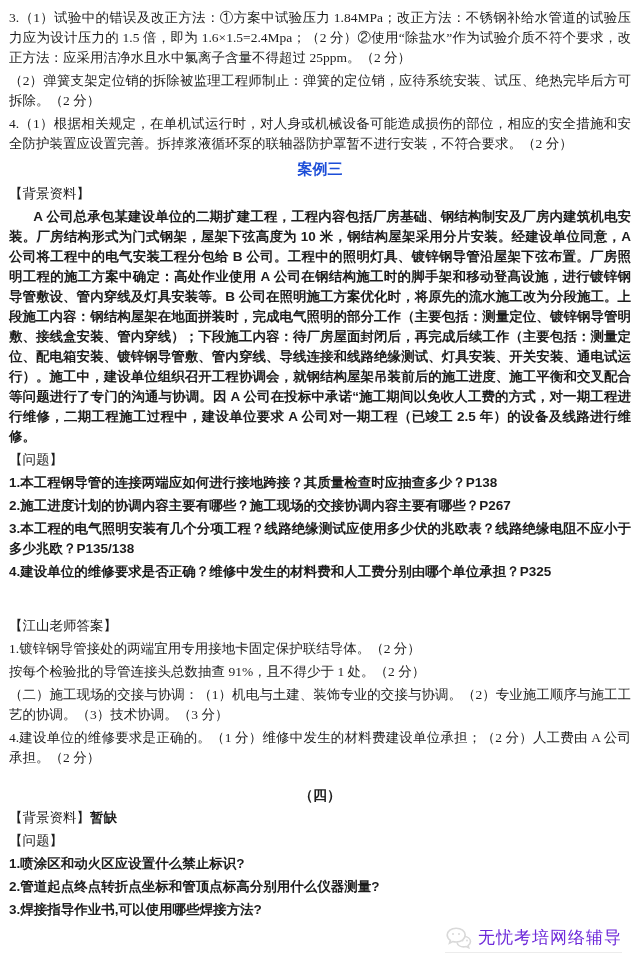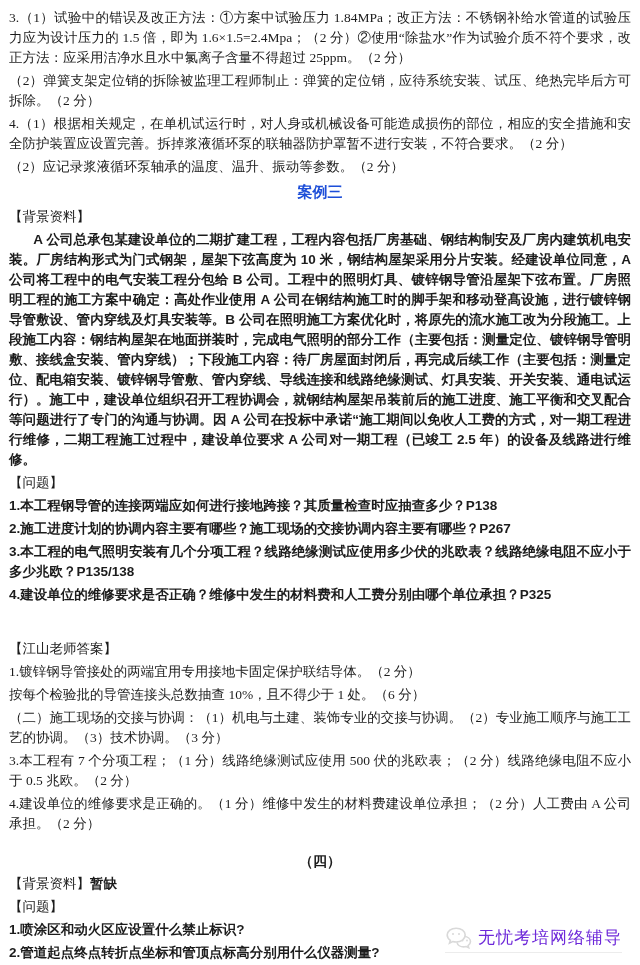--- a/index.html
+++ b/index.html
@@ -24,40 +24,38 @@
   .wm-icon{width:27px;height:22px;flex:0 0 auto;}
 </style>
 </head>
 <body>
 
 <div class="page">
 
   <div class="blk kai">3.（1）试验中的错误及改正方法：①方案中试验压力 1.84MPa；改正方法：不锈钢补给水管道的试验压力应为设计压力的 1.5 倍，即为 1.6×1.5=2.4Mpa；（2 分）②使用“除盐水”作为试验介质不符个要求，改正方法：应采用洁净水且水中氯离子含量不得超过 25ppm。（2 分）</div>
   <div class="blk kai">（2）弹簧支架定位销的拆除被监理工程师制止：弹簧的定位销，应待系统安装、试压、绝热完毕后方可拆除。（2 分）</div>
   <div class="blk kai">4.（1）根据相关规定，在单机试运行时，对人身或机械设备可能造成损伤的部位，相应的安全措施和安全防护装置应设置完善。拆掉浆液循环泵的联轴器防护罩暂不进行安装，不符合要求。（2 分）</div>
-  <div class="blk kai">（2）应记录浆液循环泵轴承的温度、温升、振动等参数。（2 分）</div>
 
   <div class="case-title">案例三</div>
 
   <div class="blk hei lbl">【背景资料】</div>
   <div class="blk hei indent">A 公司总承包某建设单位的二期扩建工程，工程内容包括厂房基础、钢结构制安及厂房内建筑机电安装。厂房结构形式为门式钢架，屋架下弦高度为 10 米，钢结构屋架采用分片安装。经建设单位同意，A 公司将工程中的电气安装工程分包给 B 公司。工程中的照明灯具、镀锌钢导管沿屋架下弦布置。厂房照明工程的施工方案中确定：高处作业使用 A 公司在钢结构施工时的脚手架和移动登髙设施，进行镀锌钢导管敷设、管内穿线及灯具安装等。B 公司在照明施工方案优化时，将原先的流水施工改为分段施工。上段施工内容：钢结构屋架在地面拼装时，完成电气照明的部分工作（主要包括：测量定位、镀锌钢导管明敷、接线盒安装、管内穿线）；下段施工内容：待厂房屋面封闭后，再完成后续工作（主要包括：测量定位、配电箱安装、镀锌钢导管敷、管内穿线、导线连接和线路绝缘测试、灯具安装、开关安装、通电试运行）。施工中，建设单位组织召开工程协调会，就钢结构屋架吊装前后的施工进度、施工平衡和交叉配合等问题进行了专门的沟通与协调。因 A 公司在投标中承诺“施工期间以免收人工费的方式，对一期工程进行维修，二期工程施工过程中，建设单位要求 A 公司对一期工程（已竣工 2.5 年）的设备及线路进行维修。</div>
 
   <div class="blk hei lbl">【问题】</div>
   <div class="blk hei">1.本工程钢导管的连接两端应如何进行接地跨接？其质量检查时应抽查多少？P138</div>
   <div class="blk hei">2.施工进度计划的协调内容主要有哪些？施工现场的交接协调内容主要有哪些？P267</div>
   <div class="blk hei">3.本工程的电气照明安装有几个分项工程？线路绝缘测试应使用多少伏的兆欧表？线路绝缘电阻不应小于多少兆欧？P135/138</div>
   <div class="blk hei">4.建设单位的维修要求是否正确？维修中发生的材料费和人工费分别由哪个单位承担？P325</div>
 
   <div class="gap28"></div>
 
   <div class="blk kai lbl">【江山老师答案】</div>
   <div class="blk kai">1.镀锌钢导管接处的两端宜用专用接地卡固定保护联结导体。（2 分）</div>
-  <div class="blk kai">按每个检验批的导管连接头总数抽查 10%，且不得少于 1 处。（6 分）</div>
+  <div class="blk kai">按每个检验批的导管连接头总数抽查 91%，且不得少于 1 处。（2 分）</div>
   <div class="blk kai">（二）施工现场的交接与协调：（1）机电与土建、装饰专业的交接与协调。（2）专业施工顺序与施工工艺的协调。（3）技术协调。（3 分）</div>
-  <div class="blk kai">3.本工程有 7 个分项工程；（1 分）线路绝缘测试应使用 500 伏的兆欧表；（2 分）线路绝缘电阻不应小于 0.5 兆欧。（2 分）</div>
   <div class="blk kai">4.建设单位的维修要求是正确的。（1 分）维修中发生的材料费建设单位承担；（2 分）人工费由 A 公司承担。（2 分）</div>
 
   <div class="gap14"></div>
 
   <div class="center-title">（四）</div>
   <div class="blk hei">
     <span class="lbl">【背景资料】</span><span>暂缺</span>
   </div>
   <div class="blk hei lbl">【问题】</div>
   <div class="blk hei">1.喷涂区和动火区应设置什么禁止标识?</div>

